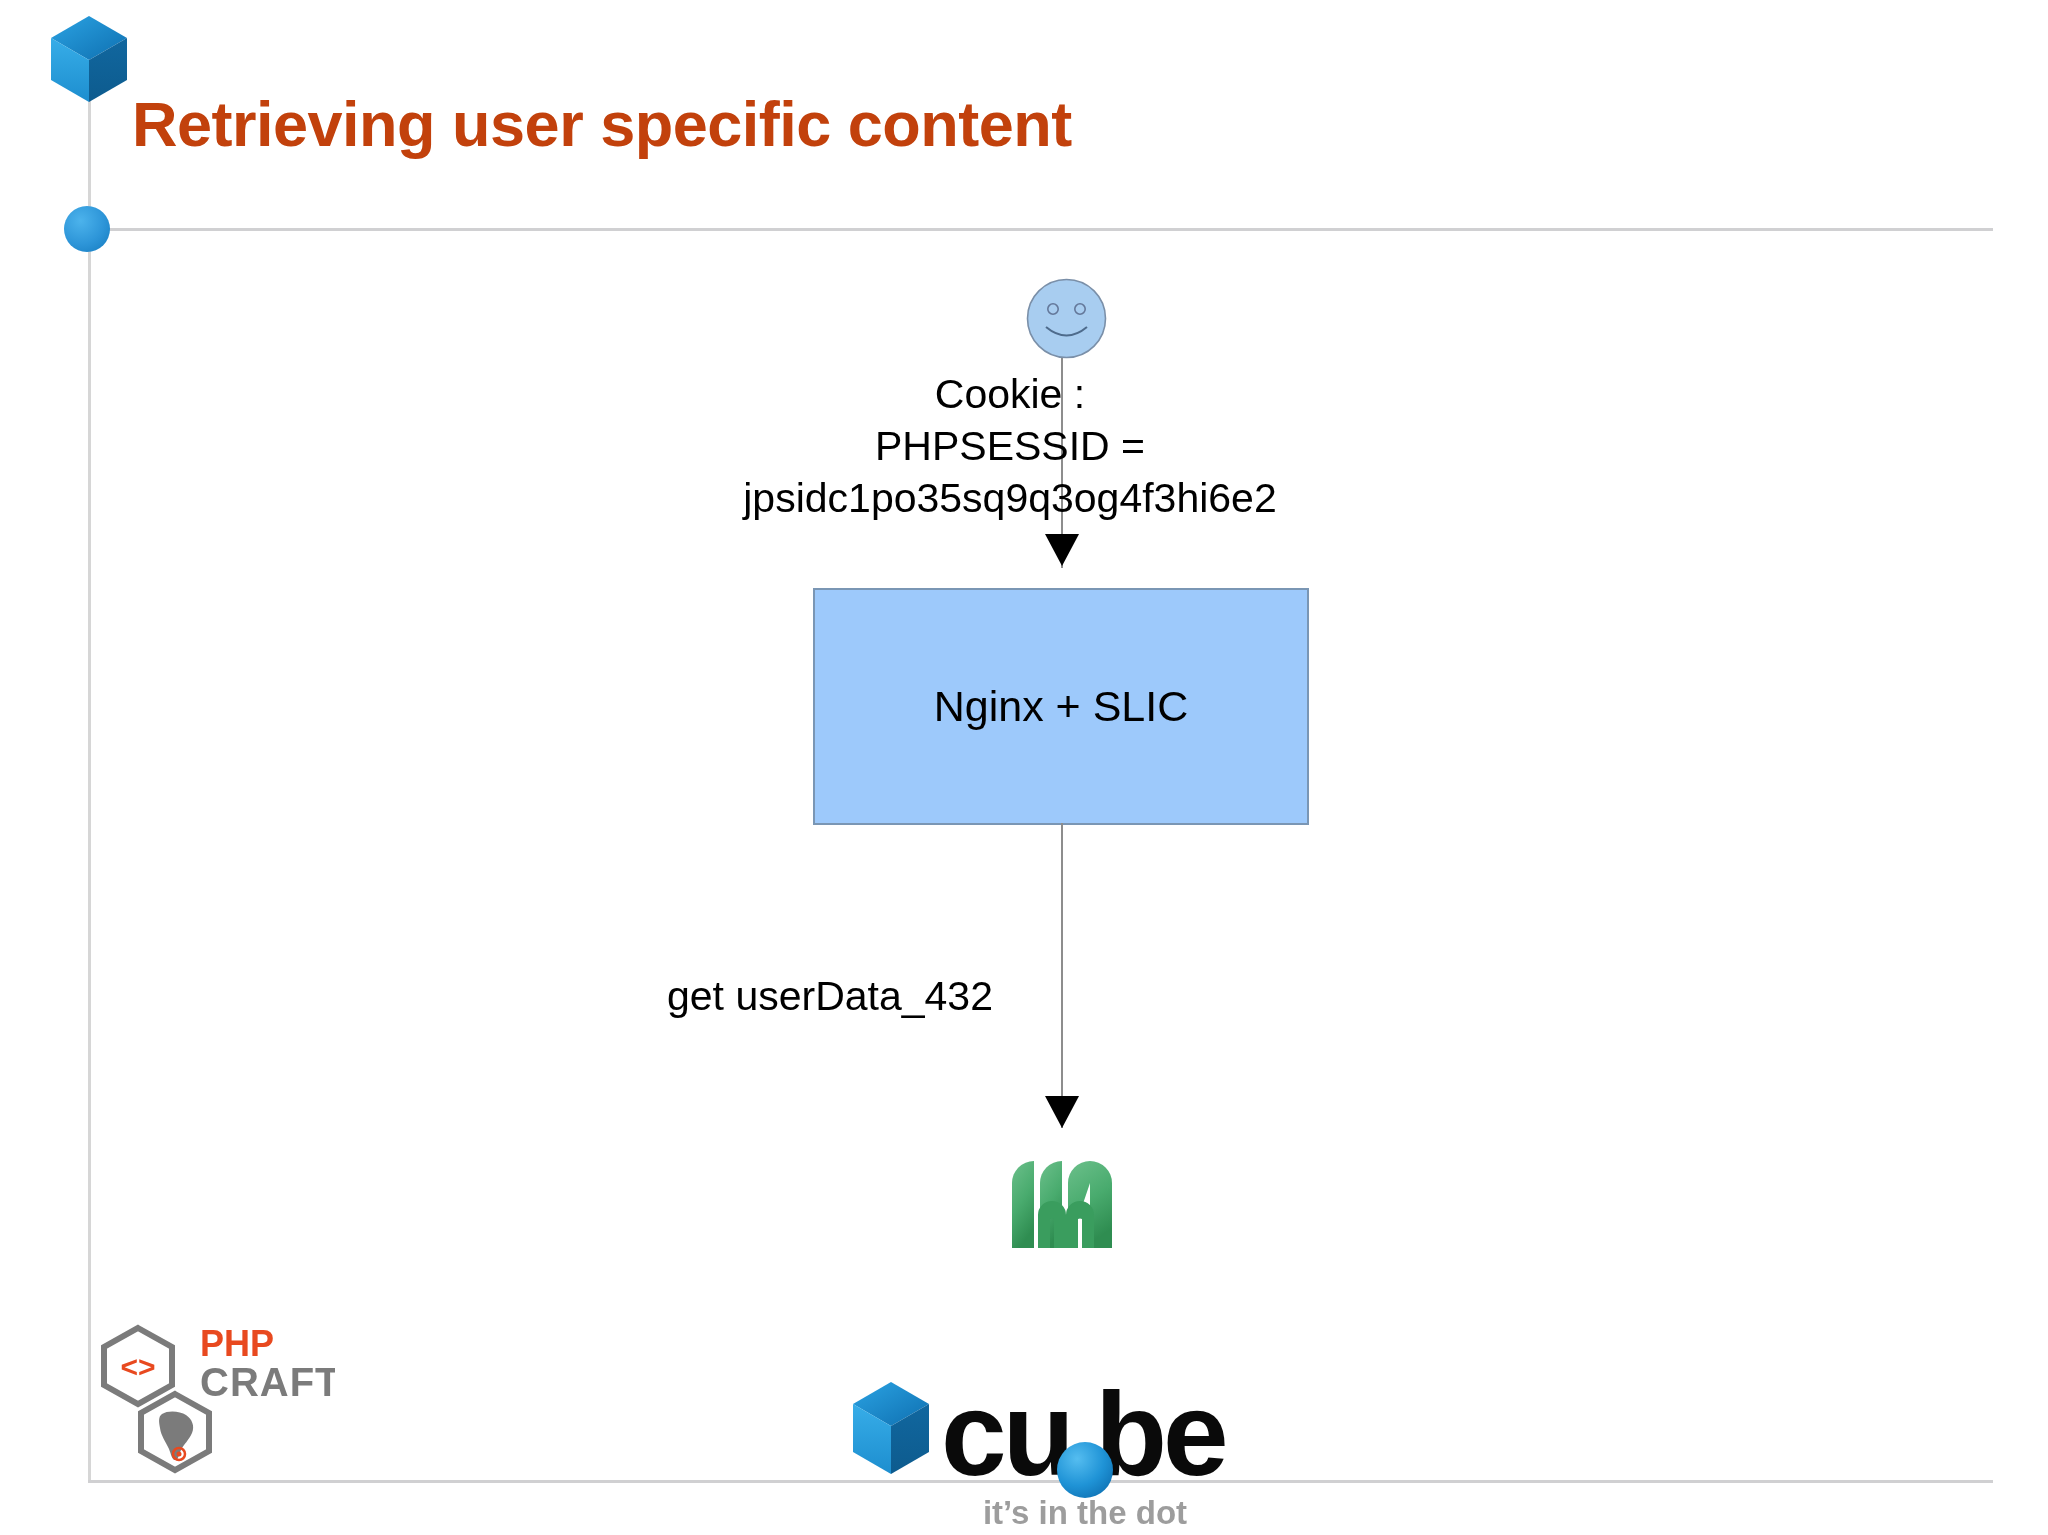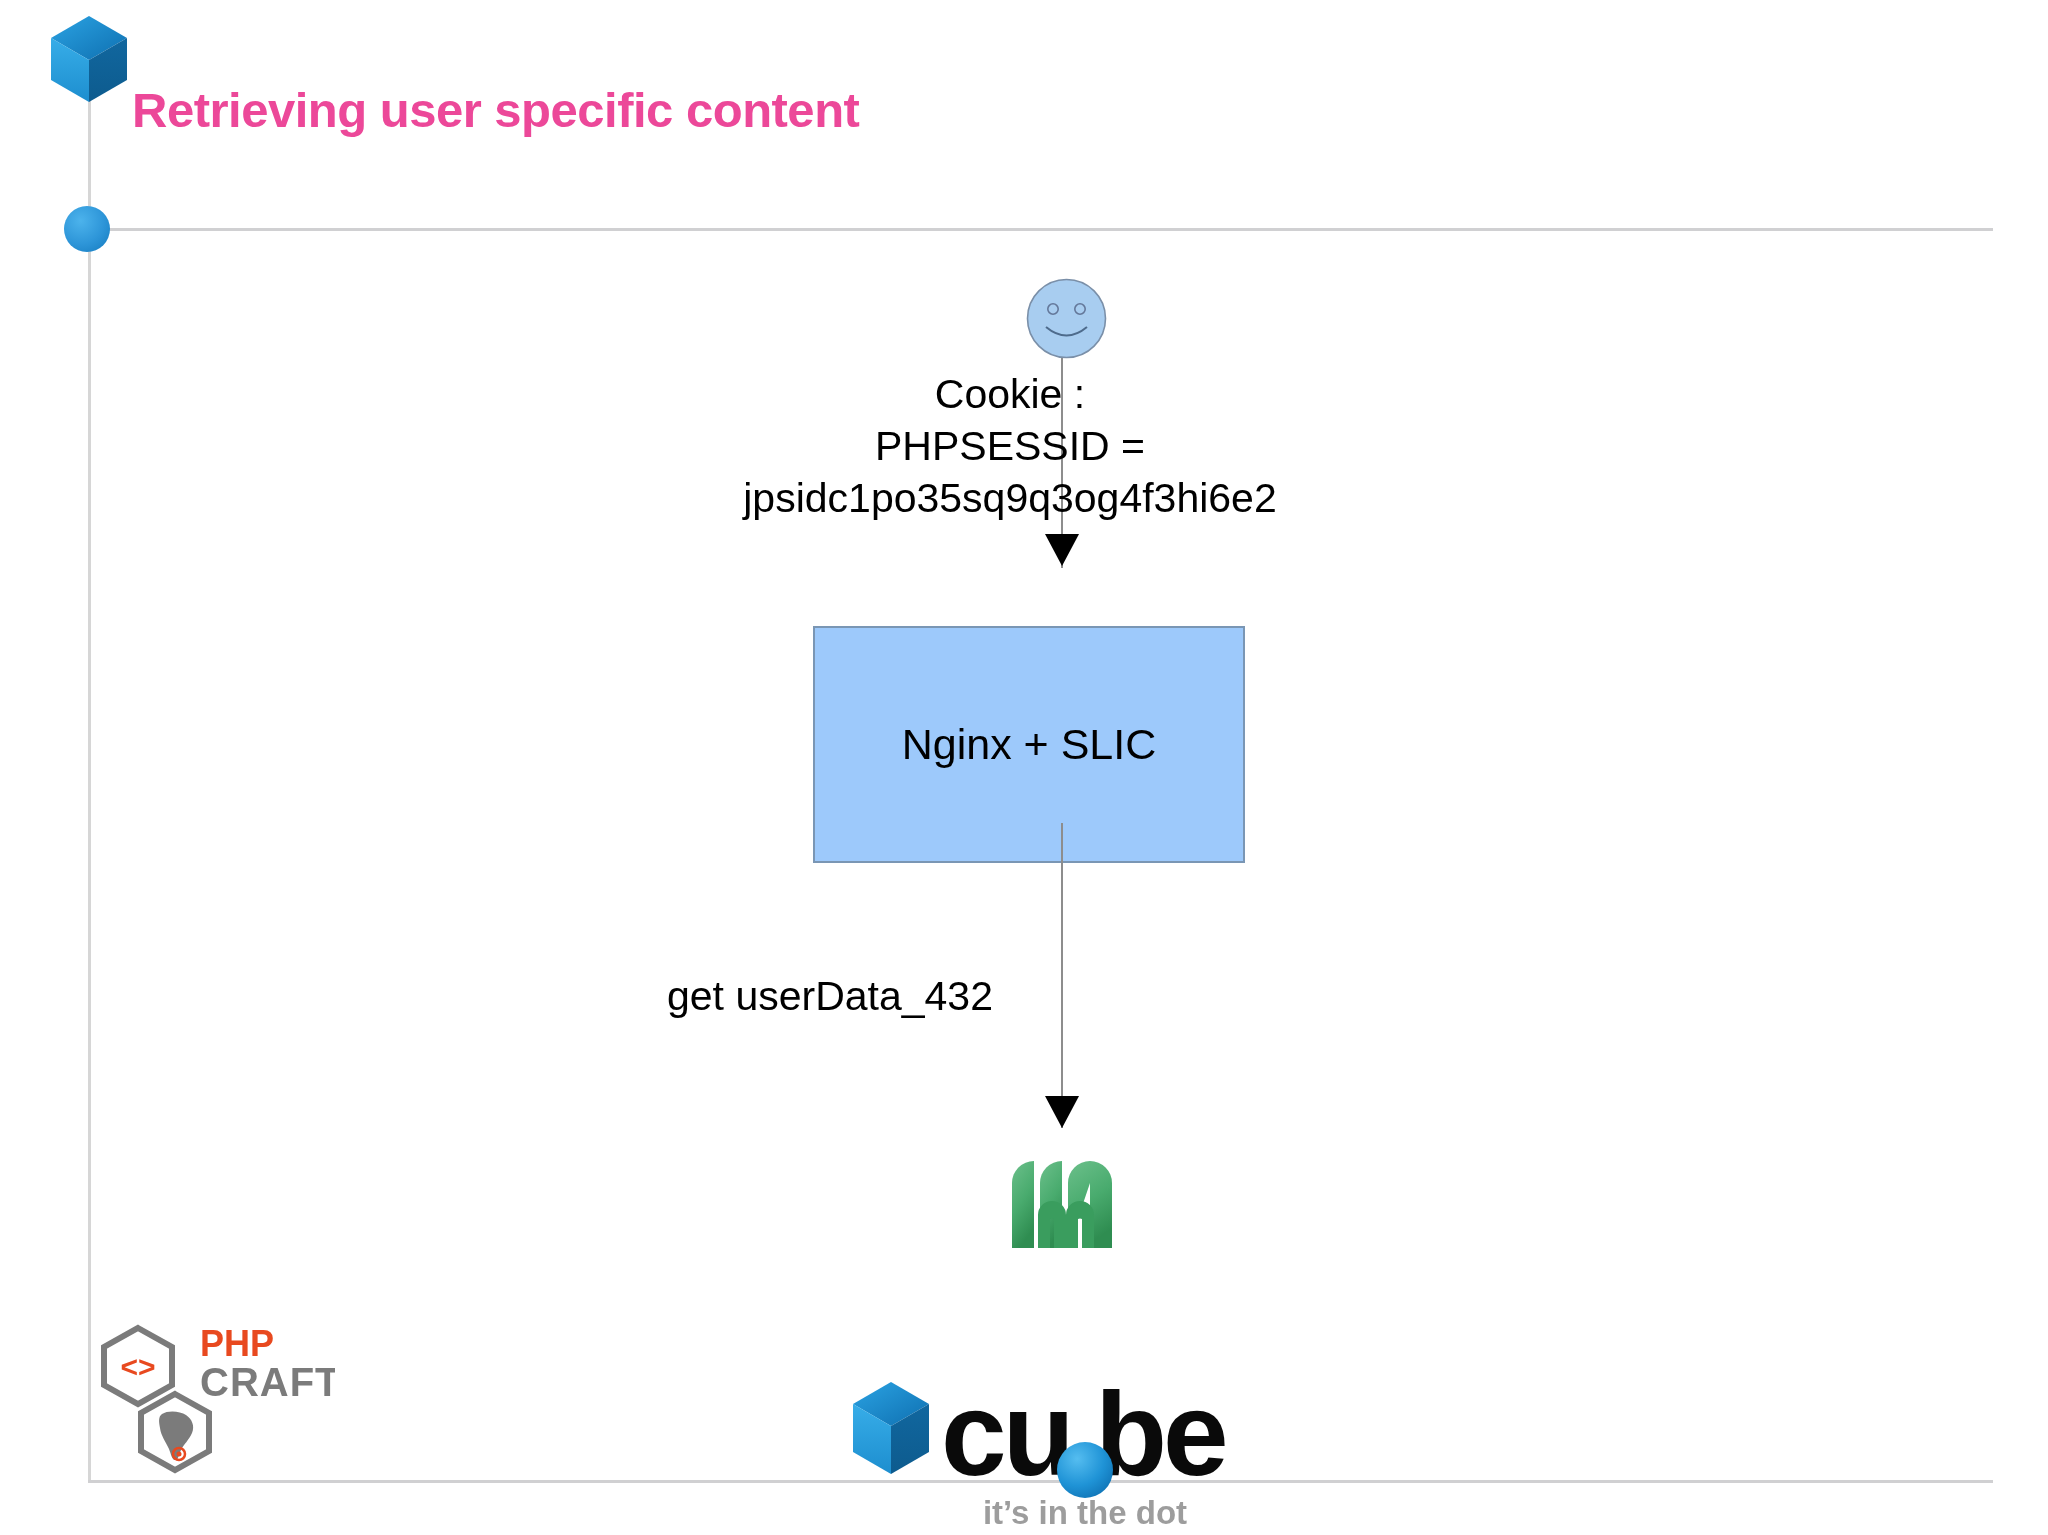--- a/index.html
+++ b/index.html
@@ -56,24 +56,24 @@
     width: 46px;
     height: 46px;
     border-radius: 50%;
     background: radial-gradient(circle at 36% 32%, #4cb3ec 0%, #2d95d8 55%, #1379bd 100%);
   }
 
   
   #page-title {
     position: absolute;
     left: 132px;
-    top: 82px;
-    font-size: 49px;
+    top: 88px;
+    font-size: 63px;
     font-weight: bold;
-    color: #ec4899;
+    color: #c2410c;
     letter-spacing: -0.5px;
     white-space: nowrap;
     font-family: "Liberation Sans", sans-serif;
   }
 
   
   #diagram {
     position: absolute;
     left: 0;
     top: 0;
@@ -137,29 +137,28 @@
     border-top: 32px solid #000000;
   }
   #arrow-nginx { left: 1045px; top: 534px; }
   #arrow-memcached { left: 1045px; top: 1096px; }
 
   
   #nginx-box {
     position: absolute;
     left: 813px;
     top: 588px;
-    width: 432px;
+    width: 496px;
     height: 237px;
     background: #9dc9fb;
     border: 2px solid #7a96b4;
     box-sizing: border-box;
     display: flex;
     align-items: center;
     justify-content: center;
-    margin-top: 38px;
   }
   #nginx-box-label {
     font-size: 43px;
     color: #000;
     font-family: "Liberation Sans", sans-serif;
     white-space: nowrap;
   }
 
   
   #memcached-logo {

